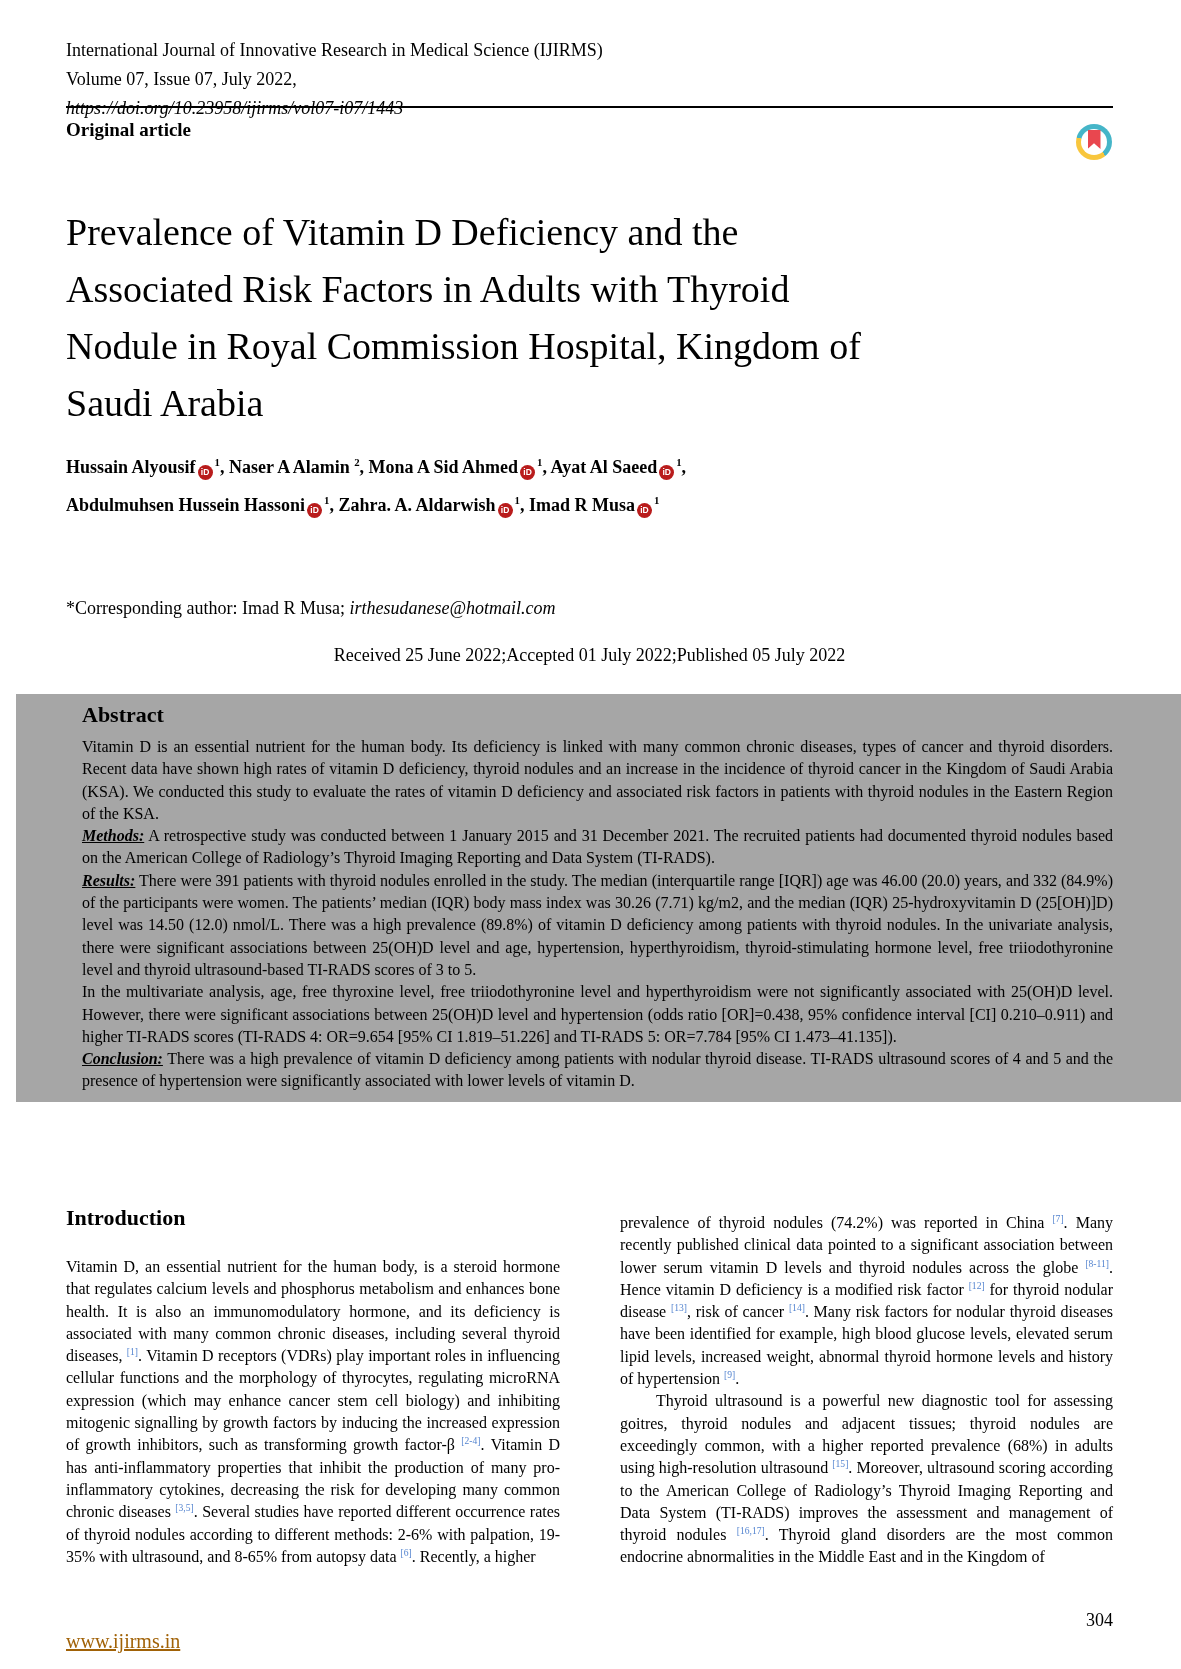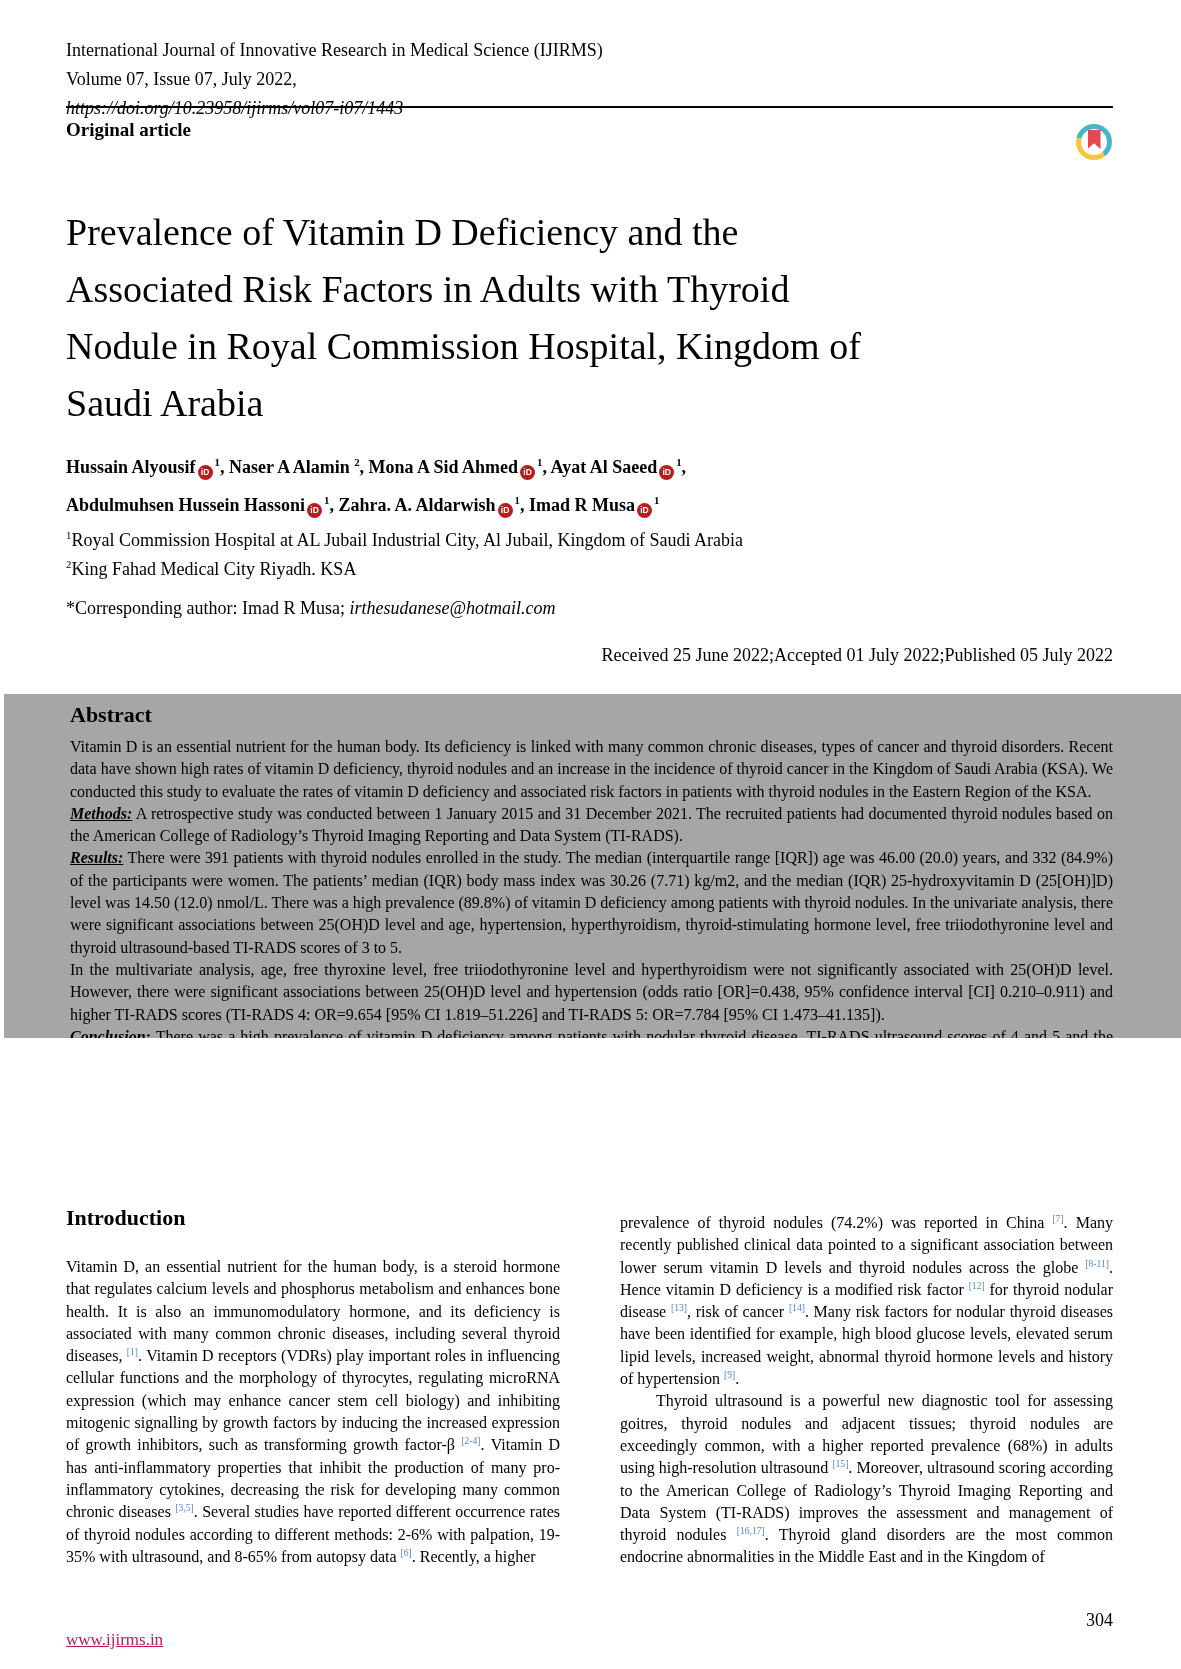--- a/index.html
+++ b/index.html
@@ -21,35 +21,35 @@
   .crossmark{position:absolute;top:124px;left:1076px;width:36px;height:36px;border-radius:50%;
     background:conic-gradient(from 0deg,#45b5c8 0 140deg,#f8c63d 140deg 285deg,#45b5c8 285deg 360deg);}
   .cm-inner{position:absolute;top:5px;left:5px;width:26px;height:26px;border-radius:50%;background:#fff;}
   .cm-bookmark{position:absolute;top:6px;left:11.5px;width:13px;height:19px;background:#e9474f;
     clip-path:polygon(0 0,100% 0,100% 100%,50% 70%,0 100%);}
   
   .title{position:absolute;top:204px;left:66px;right:68px;font-size:38px;line-height:57px;font-weight:normal;margin:0;}
   .authors{position:absolute;top:448px;left:66px;right:68px;font-size:18px;font-weight:bold;line-height:38px;}
   .affiliations{position:absolute;top:526px;left:66px;right:68px;font-size:18px;line-height:29px;}
   .corresponding{position:absolute;top:598px;left:66px;right:68px;font-size:18px;}
-  .dates{position:absolute;top:645px;left:66px;right:68px;font-size:18px;display:flex;justify-content:flex-end;}
+  .dates{position:absolute;top:645px;left:66px;right:68px;font-size:18px;display:flex;justify-content:center;}
   
-  .abstract{position:absolute;top:694px;left:4px;right:0;height:344px;background:#a6a6a6;overflow:hidden;}
+  .abstract{position:absolute;top:694px;left:16px;right:0;height:408px;background:#a6a6a6;overflow:hidden;}
   .abstract-inner{padding:6px 68px 0 66px;}
   .abstract-inner h2{font-size:22px;line-height:26px;margin:2px 0 8px 0;}
   .abstract-inner p{margin:0;font-size:16px;line-height:22.3px;text-align:justify;}
   .abstract-inner p.keywords{margin-top:21px;}
   
   .intro-left{position:absolute;top:1196px;left:66px;width:494px;}
   .intro-left h2{font-size:22px;line-height:28px;margin:8px 0 24px 0;}
   .intro-left p,.intro-right p{margin:0;font-size:16px;line-height:22.3px;text-align:justify;}
   .intro-right{position:absolute;top:1196px;left:620px;width:493px;padding-top:16px;}
   .intro-right p.indent{text-indent:36px;}
   
-  .footer-link{position:absolute;top:1630px;left:66px;font-size:17px;color:#be185d;text-decoration:underline;cursor:pointer;}
+  .footer-link{position:absolute;top:1630px;left:66px;font-size:20px;color:#a16207;text-decoration:underline;cursor:pointer;}
   .page-number{position:absolute;top:1610px;right:68px;font-size:18px;}
   
   .sup{font-size:60%;vertical-align:super;line-height:0;}
   .cite{font-size:60%;vertical-align:super;line-height:0;color:#5585d0;}
   .i{font-style:italic;}
   .bi{font-weight:bold;font-style:italic;}
   .bu{font-weight:bold;text-decoration:underline;}
   .biu{font-weight:bold;font-style:italic;text-decoration:underline;}
   .orcid{display:inline-block;width:15px;height:15px;border-radius:50%;background:#b91c1c;color:#fff;
     font-family:"Liberation Sans","DejaVu Sans",sans-serif;font-size:8.5px;font-weight:bold;font-style:normal;
@@ -80,24 +80,20 @@
     <div>Associated Risk Factors in Adults with Thyroid</div>
     <div>Nodule in Royal Commission Hospital, Kingdom of</div>
     <div>Saudi Arabia</div>
   </h1>
 
   <div class="authors">
     <div><span>Hussain Alyousif</span><span class="orcid">iD</span><span class="sup">1</span><span>, Naser A Alamin </span><span class="sup">2</span><span>, Mona A Sid Ahmed</span><span class="orcid">iD</span><span class="sup">1</span><span>, Ayat Al Saeed</span><span class="orcid">iD</span><span class="sup">1</span><span>,</span></div>
     <div><span>Abdulmuhsen Hussein Hassoni</span><span class="orcid">iD</span><span class="sup">1</span><span>, Zahra. A. Aldarwish</span><span class="orcid">iD</span><span class="sup">1</span><span>, Imad R Musa</span><span class="orcid">iD</span><span class="sup">1</span></div>
   </div>
 
-  <div class="affiliations">
-    <div><span class="sup">1</span><span>Royal Commission Hospital at AL Jubail Industrial City, Al Jubail, Kingdom of Saudi Arabia</span></div>
-    <div><span class="sup">2</span><span>King Fahad Medical City Riyadh. KSA</span></div>
-  </div>
 
   <div class="corresponding"><span>*Corresponding author: Imad R Musa; </span><span class="i">irthesudanese@hotmail.com</span></div>
 
   <div class="dates">
     <span>Received 25 June 2022;</span>
     <span>Accepted 01 July 2022;</span>
     <span>Published 05 July 2022</span>
   </div>
 
   <section class="abstract">

